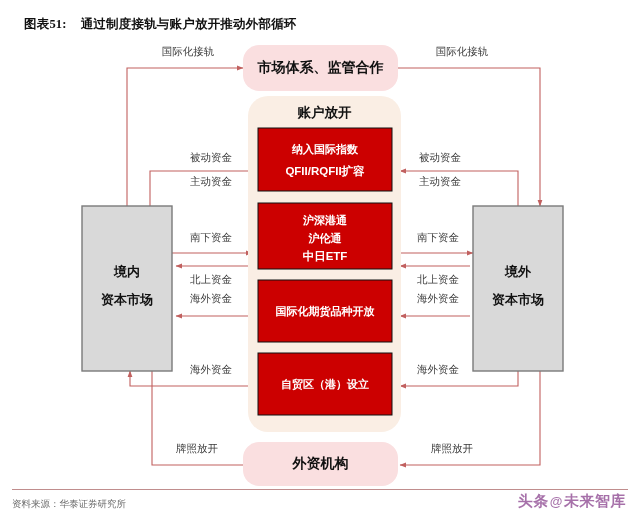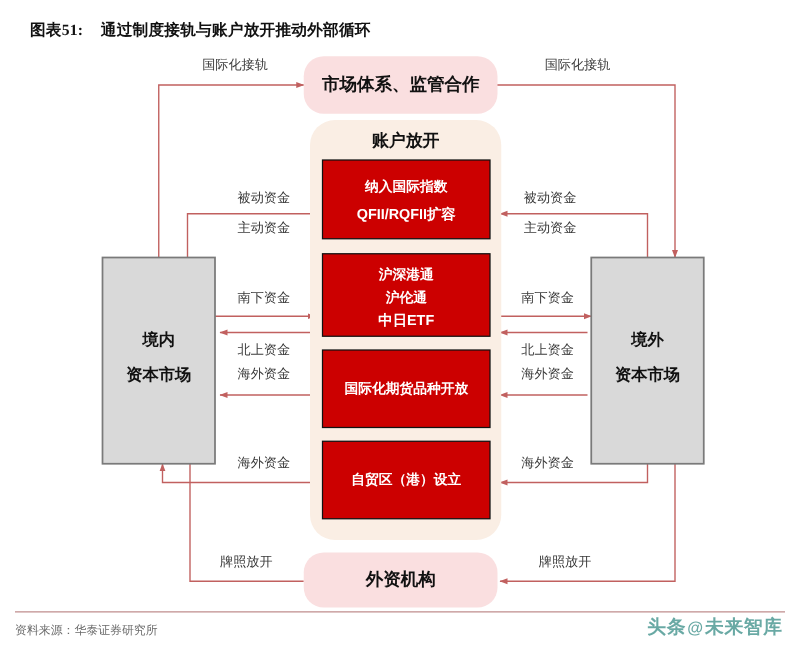--- a/index.html
+++ b/index.html
@@ -57,21 +57,21 @@
     color: #6b6b6b;
     font-family: Liberation Mono, monospace;
     white-space: nowrap;
   }
   #watermark {
     position: absolute;
     right: 14px;
     top: 492px;
     font-size: 15px;
     font-weight: bold;
-    color: #0f766e;
+    color: #701a75;
     opacity: 0.62;
     font-family: "Liberation Sans", "DejaVu Sans", sans-serif;
     white-space: nowrap;
     letter-spacing: 0.5px;
   }
   #watermark .wm-at {
     font-size: 13px;
     padding: 0 1px;
   }
 

